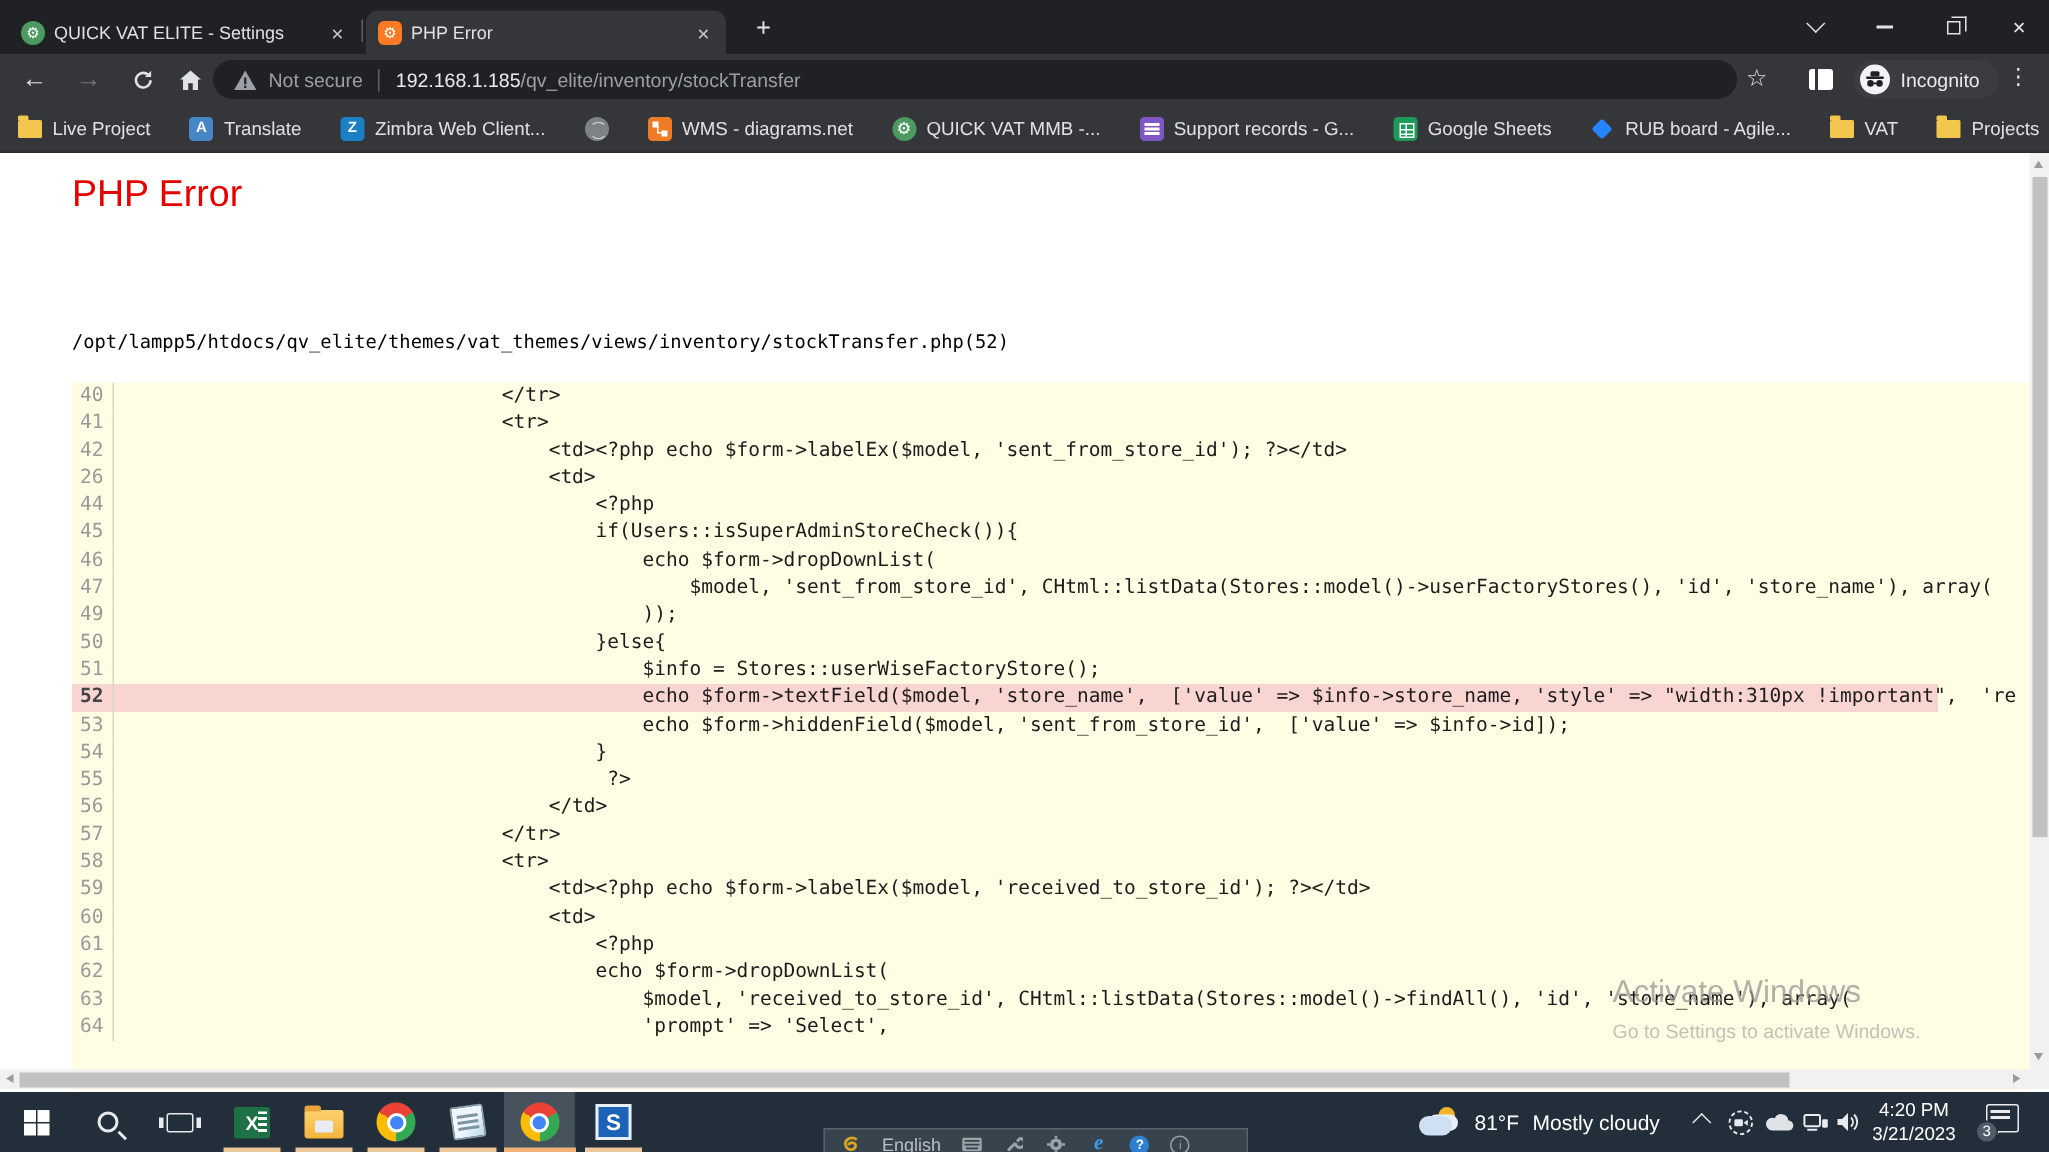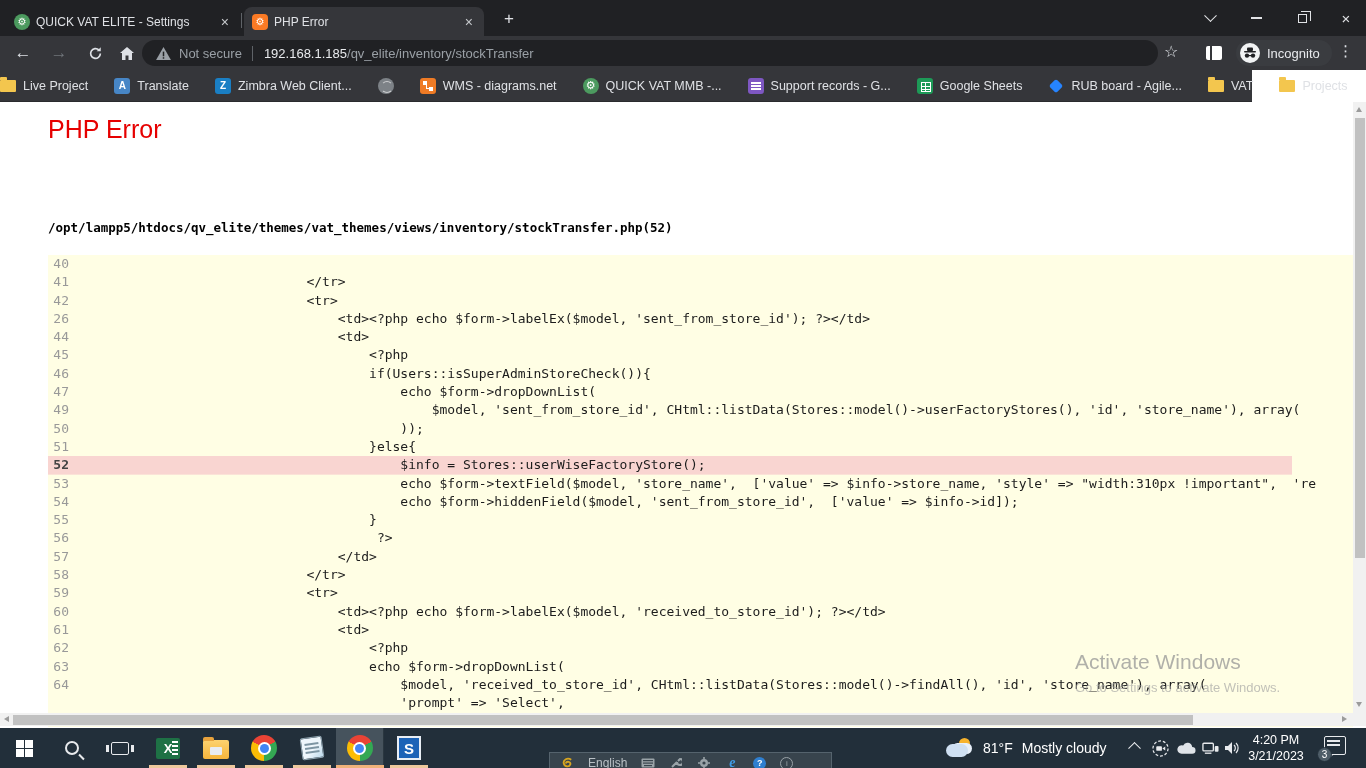--- a/index.html
+++ b/index.html
@@ -34,21 +34,21 @@
   .url-host { color:#e8eaed; }
   .url-path { color:#9aa0a6; }
   .star { position:absolute; left:1164px; top:6px; font-size:16px; color:#dee1e6; }
   .sidepanel { position:absolute; left:1206px; top:10px; width:16px; height:14px; border-radius:2px; background:#fff; }
   .sidepanel::before { content:""; position:absolute; left:4px; top:0; width:2px; height:14px; background:#35363a; }
   .incog { position:absolute; left:1236px; top:4px; height:26px; padding:0 12px 0 4px; border-radius:13px; background:#3a3c40; display:flex; align-items:center; gap:7px; color:#e8eaed; font-size:13px; }
   .incog-circle { width:20px; height:20px; border-radius:50%; background:#f1f3f4; display:flex; align-items:center; justify-content:center; }
   .menu3 { position:absolute; left:1338px; top:6px; font-size:15px; color:#dee1e6; }
 
   
-  .bookbar { position:absolute; left:0; top:70px; width:1252px; height:32px; background:#35363a; border-bottom:1px solid #2a2b2e; display:flex; align-items:center; gap:26px; }
+  .bookbar { position:absolute; left:0; top:70px; width:1366px; height:32px; background:#35363a; border-bottom:1px solid #2a2b2e; display:flex; align-items:center; padding-left:12px; gap:26px; }
   .bm { display:flex; align-items:center; gap:7px; color:#dfe1e5; font-size:12.5px; white-space:nowrap; }
   .bmi { width:16px; height:16px; flex:none; display:flex; align-items:center; justify-content:center; font-size:10px; font-weight:bold; color:#fff; position:relative; }
   .bmi-folder { width:16px; height:12px; background:#f3c64e; border-radius:1px; }
   .bmi-folder::before { content:""; position:absolute; left:0; top:-3px; width:7px; height:3px; background:#f3c64e; border-radius:1px 1px 0 0; }
   .bmi-translate { background:#4786c6; border-radius:3px; }
   .bmi-zimbra { background:#1a7fc4; border-radius:3px; }
   .bmi-globe { background:#7d8287; border-radius:50%; }
   .bmi-globe::before { content:""; position:absolute; left:3px; top:3px; width:10px; height:10px; border-radius:50%; border:1px solid #caccce; border-left-color:transparent; border-right-color:transparent; }
   .bmi-wms { background:#ef7b25; border-radius:3px; }
   .bmi-wms::before { content:""; position:absolute; left:3px; top:3px; width:4px; height:4px; background:#fff; box-shadow:6px 6px 0 #fff; }
@@ -62,23 +62,23 @@
       linear-gradient(#fff,#fff) 3px 0/1px 8px no-repeat,
       linear-gradient(#fff,#fff) 0 6px/8px 1px no-repeat;
       border:1px solid #fff; }
   .bmi-jira { background:transparent; }
   .bmi-jira::before { content:""; position:absolute; left:3px; top:3px; width:10px; height:10px; background:#2684ff; transform:rotate(45deg); border-radius:2px; }
 
   
   .page { position:absolute; left:0; top:102px; width:1353px; height:625px; background:#fff; overflow:hidden; }
   .php-error-h1 { position:absolute; left:48px; top:13px; font-size:25px; color:#e60000; font-weight:400; }
   .msgbox { position:absolute; left:48px; top:54px; width:1252px; height:52px; background:#f1f1f1; border-radius:10px; display:flex; align-items:center; padding-left:25px; font-size:15px; color:#2a2a2a; }
-  .filepath { position:absolute; left:48px; top:118px; font-family:"DejaVu Sans Mono", monospace; font-weight:bold; font-size:12.5px; color:#000; }
+  .filepath { position:absolute; left:48px; top:118px; font-family:"DejaVu Sans Mono", monospace; font-weight:normal; font-size:12.5px; color:#000; }
   .codeblock { position:absolute; left:48px; top:153px; width:1305px; height:472px; background:#fffee4; overflow:hidden; font-family:"DejaVu Sans Mono", monospace; font-size:13px; }
-  .crow { display:flex; height:18.3px; line-height:18.3px; white-space:pre;flex-direction:column; }
+  .crow { display:flex; height:18.3px; line-height:18.3px; white-space:pre; }
   .crow .ln { width:27px; padding-right:6px; text-align:right; color:#999; flex:none; }
   .crow .gut { width:1px; background:#d8d8c2; flex:none; }
   .crow .ct { padding-left:8px; color:#1c1c1c; }
   .crow.hl { background:linear-gradient(#f9d5d1,#f9d5d1) left/1244px 100% no-repeat; }
   .crow.hl .ln { color:#444; font-weight:bold; }
   .watermark1 { position:absolute; left:1075px; top:548px; font-size:21px; color:rgba(150,150,150,.75); }
   .watermark2 { position:absolute; left:1075px; top:578px; font-size:13px; color:rgba(160,160,160,.65); }
 
   
   .vscroll { position:absolute; left:1353px; top:102px; width:13px; height:611px; background:#f1f1f1; }

